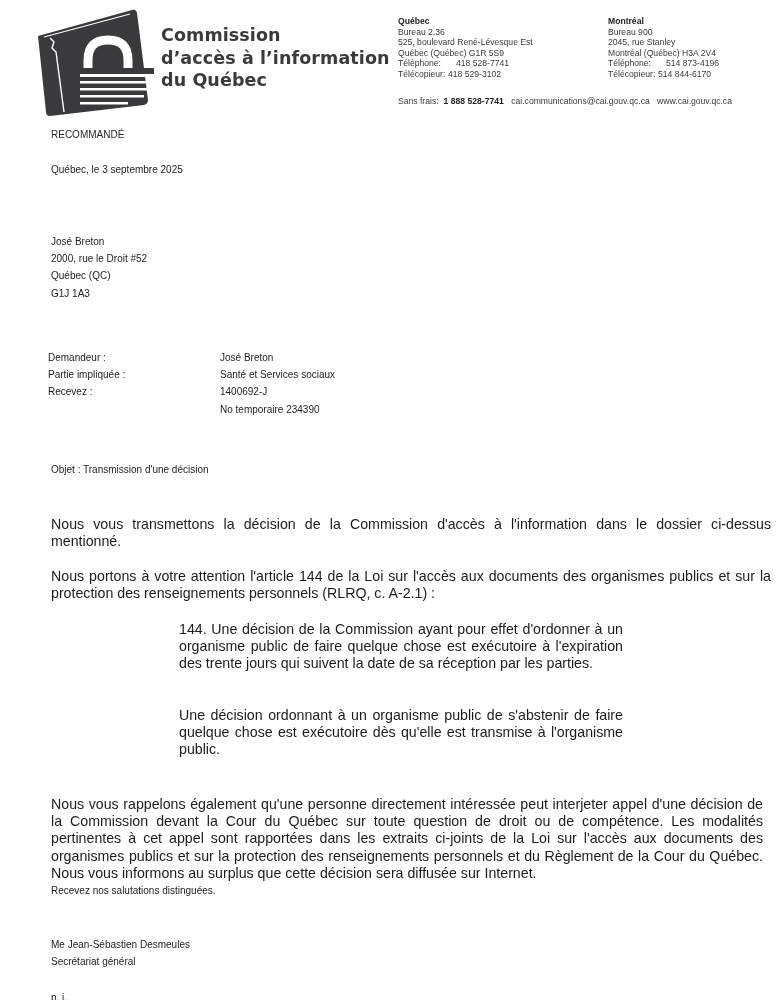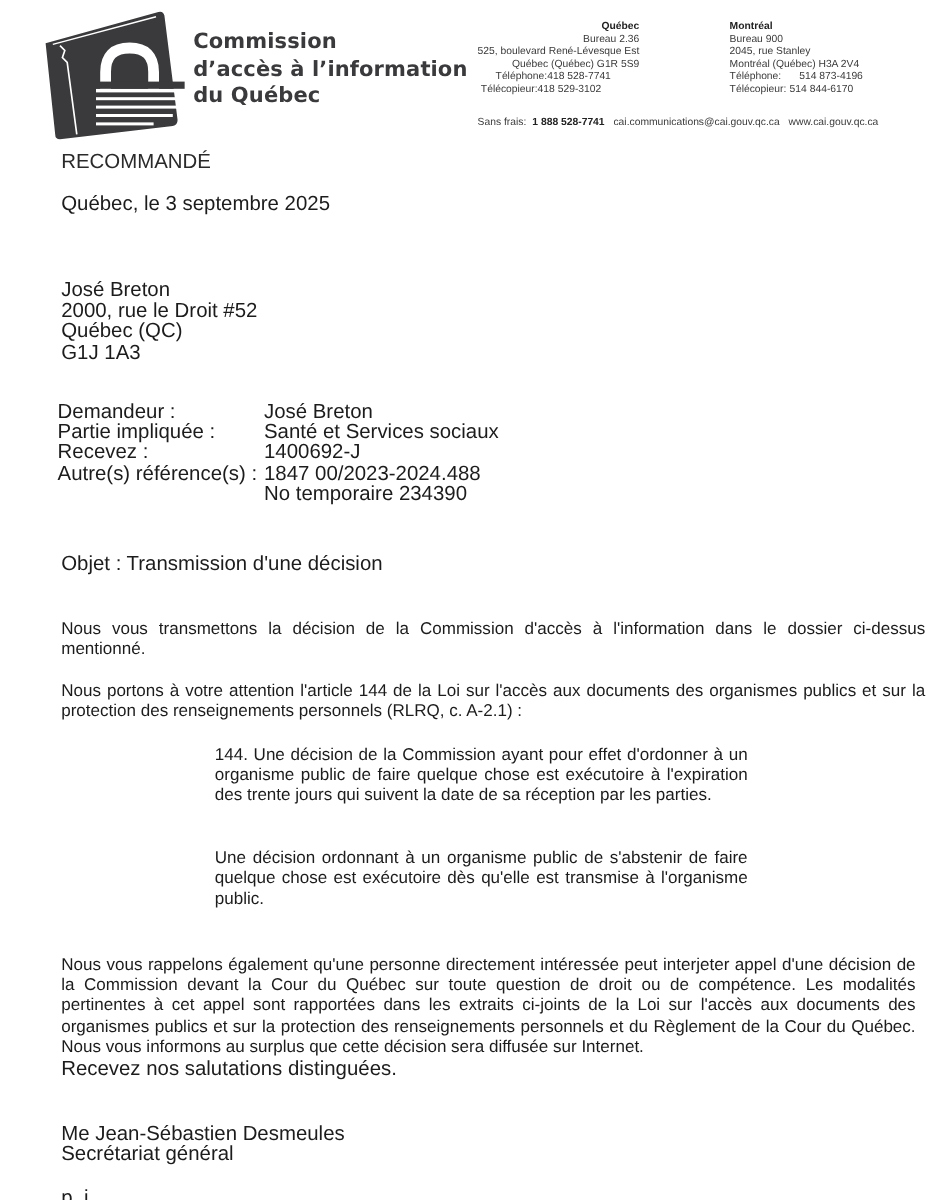--- a/index.html
+++ b/index.html
@@ -11,33 +11,33 @@
     
     .logo-mark { left: 36px; top: 8px; width: 118px; height: 112px; }
     .logo-text {
       left: 161px; top: 24px; font-size: 17.5px; line-height: 22.5px; color: #3a3a3c;
       font-family: "DejaVu Sans", sans-serif; letter-spacing: 0.1px; font-weight: bold;
     }
     .logo-text div { white-space: nowrap; }
     
     .office { font-size: 8.6px; line-height: 10.6px; color: #3a3a3a; white-space: nowrap; }
     .office .ohead { font-weight: bold; color: #222; }
-    .office-qc { left: 398px; top: 16px; text-align: right; }
+    .office-qc { left: 398px; top: 16px; }
     .office-mtl { left: 608px; top: 16px; }
     .office .row { display: flex; }
     .office .row .k { display: inline-block; width: 58px; }
     .contact-line { left: 398px; top: 96px; font-size: 8.6px; color: #3a3a3a; white-space: nowrap; }
     .contact-line b { color: #222; }
     .contact-line span { margin-right: 5px; }
     
-    .t { font-size: 17px; line-height: 17.2px; white-space: nowrap; color: #1c1c1c; }
+    .t { font-size: 10px; line-height: 17.2px; white-space: nowrap; color: #1c1c1c; }
     .recommande { left: 51px; top: 126px; color: #2a2a2a; }
     .date { left: 51px; top: 161px; }
     .addr { left: 51px; top: 233px; }
-    .ref { left: 48px; top: 334px; }
+    .ref { left: 48px; top: 349px; }
     .ref .r { display: flex; }
     .ref .r .k { width: 172px; }
     .objet { left: 51px; top: 461px; }
     .para { font-size: 14.2px; line-height: 17.2px; color: #1c1c1c; text-align: justify; }
     .p1 { left: 51px; top: 516px; width: 720px; }
     .p2 { left: 51px; top: 568px; width: 720px; }
     .quote { left: 179px; width: 444px; font-size: 14.2px; line-height: 17.2px; text-align: justify; text-align-last: left; color: #1c1c1c; }
     .q1 { top: 621px; }
     .q2 { top: 707px; }
     .p3 { left: 51px; top: 796px; width: 712px; }
@@ -123,24 +123,20 @@
   </div>
   <div class="r">
     <span class="k">Partie impliquée :</span>
     <span>Santé et Services sociaux</span>
   </div>
   <div class="r">
     <span class="k">Recevez :</span>
     <span>1400692-J</span>
   </div>
   <div class="r">
-    <span class="k">Autre(s) référence(s) :</span>
-    <span>1847 00/2023-2024.488</span>
-  </div>
-  <div class="r">
     <span class="k"></span>
     <span>No temporaire 234390</span>
   </div>
 </div>
 
 <div class="abs t objet">Objet : Transmission d'une décision</div>
 
 <div class="abs para p1">Nous vous transmettons la décision de la Commission d'accès à l'information dans le dossier ci-dessus mentionné.</div>
 <div class="abs para p2">Nous portons à votre attention l'article 144 de la Loi sur l'accès aux documents des organismes publics et sur la protection des renseignements personnels (RLRQ, c. A-2.1) :</div>
 

